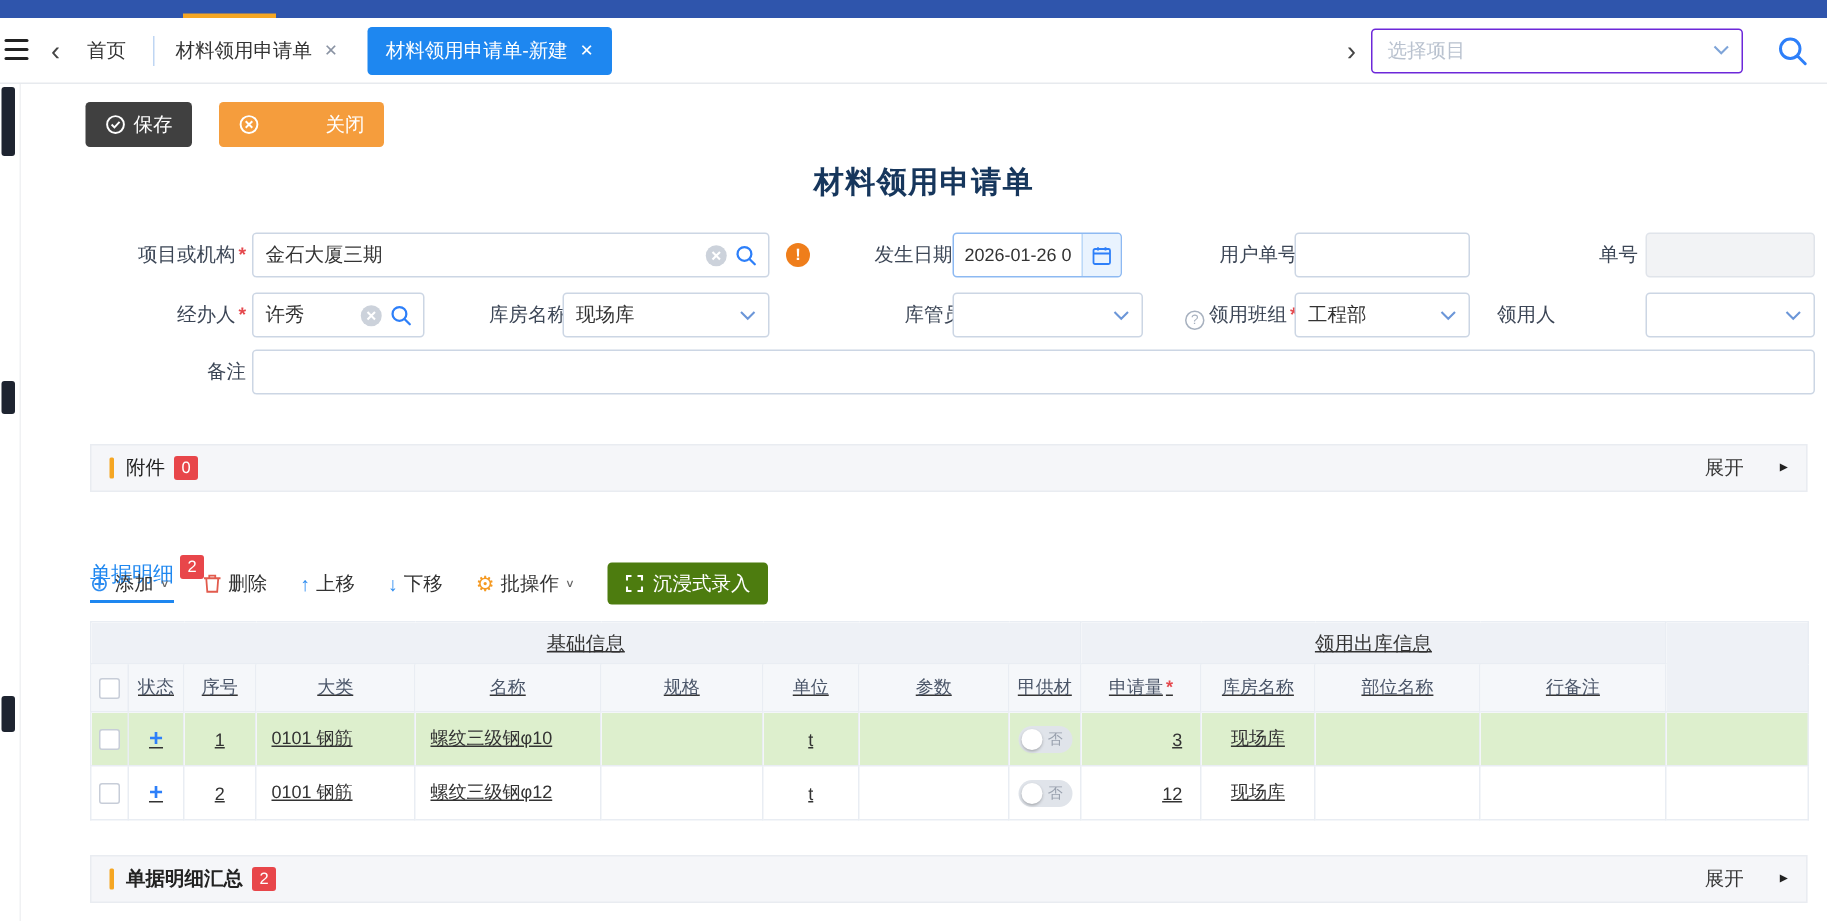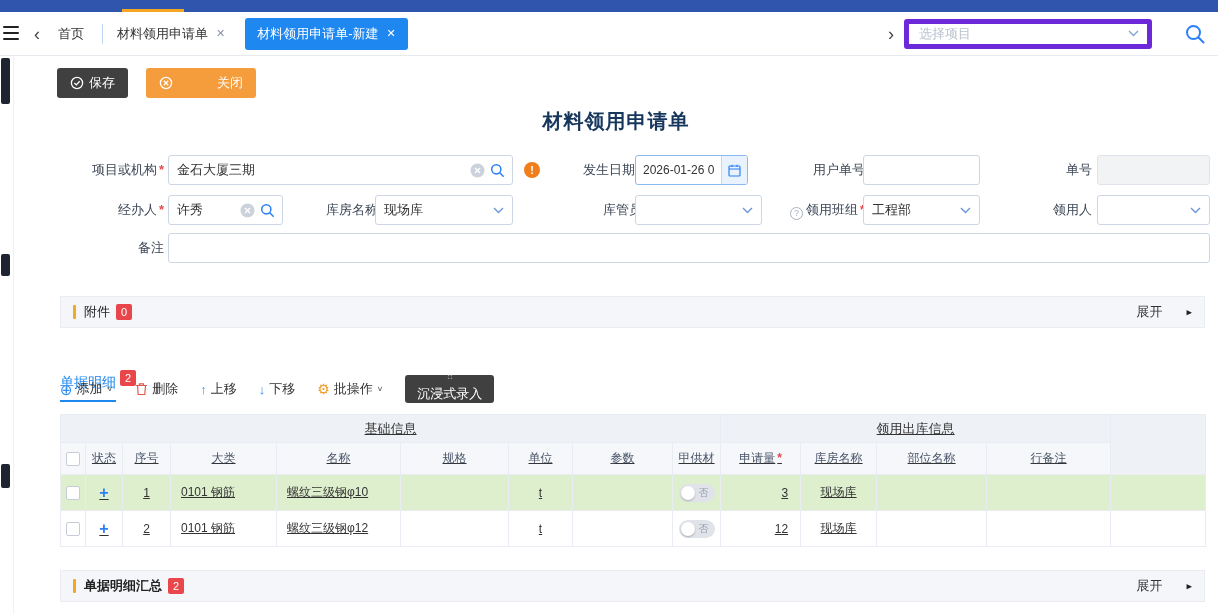--- a/index.html
+++ b/index.html
@@ -15,21 +15,21 @@
   .hamburger { position:absolute; left:3px; top:14px; width:16px; height:14px; display:flex; flex-direction:column; justify-content:space-between; cursor:pointer; }
   .hamburger i { display:block; height:2px; background:#222; border-radius:1px; }
   .chev { font-size:18px; color:#444; padding:0 10px; cursor:pointer; line-height:1; }
   .home-tab { padding:0 18px 0 8px; color:#333; cursor:pointer; }
   .tabdiv { width:1px; height:20px; background:#bfd6f3; margin-right:2px; }
   .tab { display:flex; align-items:center; gap:8px; padding:7px 12px; border-radius:3px; cursor:pointer; margin-right:8px; white-space:nowrap; }
   .tab .tab-close { font-size:11px; color:#8a93a3; }
   .tab.active { background:#1e87f0; color:#fff; }
   .tab.active .tab-close { color:#fff; }
   .flex-sp { flex:1; }
-  .proj-select { position:relative; width:248px; height:30px; border:5px solid #6d28d9; border-radius:3px; display:flex; align-items:center; padding:0 26px 0 10px; margin-right:32px; background:#fff; }
+  .proj-select { position:relative; width:248px; height:30px; border:1px solid #6d28d9; border-radius:3px; display:flex; align-items:center; padding:0 26px 0 10px; margin-right:22px; background:#fff; }
   .proj-select input { border:none; outline:none; width:100%; font-size:13px; color:#333; font-family:inherit; background:transparent; }
   .proj-select input::placeholder { color:#b9c2cf; }
   .proj-select svg { position:absolute; right:8px; }
   .topsearch { cursor:pointer; margin-right:2px; }
 
   
   .leftrail { position:absolute; top:56px; left:0; width:14px; height:558px; background:#fff; border-right:1px solid #f0f1f3; }
   .leftrail .seg { position:absolute; left:1px; width:9px; background:#1e2430; border-radius:2px; }
   .seg.s1 { top:2px; height:46px; }
   .seg.s2 { top:198px; height:22px; }
@@ -71,21 +71,21 @@
   .dtab { position:absolute; top:276px; left:46px; height:32px; display:flex; align-items:flex-start;margin-top:42px; }
   .dtab .dtab-lbl { color:#1e87f0; padding-bottom:8px; border-bottom:2px solid #1e87f0; font-size:14px; cursor:pointer; }
   .dtab .badge { margin-left:4px; margin-top:-4px; }
 
   .ttoolbar { position:absolute; top:318px; left:46px; height:30px; display:flex; align-items:center; gap:8px; }
   .titem { display:flex; align-items:center; gap:4px; cursor:pointer; color:#333; margin-right:14px; white-space:nowrap; }
   .titem .ico-add { color:#2d8cf0; font-size:15px; line-height:1; }
   .titem .ico-arr { color:#2d8cf0; font-size:13px; font-weight:bold; }
   .titem .ico-gear { color:#f59a23; font-size:14px; line-height:1; }
   .titem .caret { font-size:9px; color:#666; transform:scaleY(.8); }
-  .btn-immersive { height:28px; background:#404040; color:#fff; border:none; border-radius:3px; font-size:13px; padding:0 12px; display:flex; align-items:center; gap:6px; cursor:pointer; font-family:inherit;flex-direction:column; }
+  .btn-immersive { height:28px; background:#4d7c0f; color:#fff; border:none; border-radius:3px; font-size:13px; padding:0 12px; display:flex; align-items:center; gap:6px; cursor:pointer; font-family:inherit; }
 
   table.grid { position:absolute; top:358px; left:46px; width:1145px; border-collapse:collapse; table-layout:fixed; font-size:12px;text-decoration:underline; }
   .grid th, .grid td { border:1px solid #e9edf3; padding:0 4px; text-align:center; overflow:hidden; white-space:nowrap; }
   .grid .grp th { background:#eef1f6; height:28px; font-weight:normal; color:#333; font-size:13px; }
   .grid .hdr th { background:#f5f7fa; height:32px; font-weight:normal; color:#4a5568; }
   .grid tbody td { height:36px; background:#fff; color:#333; }
   .grid tbody tr.sel td { background:#ddefcd; }
   .cell-left { text-align:left !important; padding-left:10px !important; }
   .cell-right { text-align:right !important; padding-right:12px !important; }
   .cb { display:inline-block; width:14px; height:14px; border:1px solid #c7cdd8; border-radius:2px; background:#fff; vertical-align:middle; cursor:pointer; }
@@ -231,21 +231,21 @@
             <path d="M1 1 L5.5 5.5 L10 1" fill="none" stroke="#6b96d8" stroke-width="1.4"></path>
           </svg>
       </div>
       <span class="flabel" style="left:722px;width:129px;"><span class="circle-ico q-ico">?</span><span>领用班组</span><i class="req">*</i></span>
       <div class="selbox" style="left:849px;width:117px;">
         <span class="val">工程部</span>
         <svg width="11" height="7" viewBox="0 0 11 7">
             <path d="M1 1 L5.5 5.5 L10 1" fill="none" stroke="#6b96d8" stroke-width="1.4"></path>
           </svg>
       </div>
-      <span class="flabel" style="left:1000px;width:78px;">领用人</span>
+      <span class="flabel" style="left:945px;width:78px;">领用人</span>
       <div class="selbox" style="left:1083px;width:113px;">
         <span class="val"></span>
         <svg width="11" height="7" viewBox="0 0 11 7">
             <path d="M1 1 L5.5 5.5 L10 1" fill="none" stroke="#6b96d8" stroke-width="1.4"></path>
           </svg>
       </div>
     </div>
 
     <div class="frow" style="top:177px;">
       <span class="flabel" style="left:60px;width:90px;">备注</span>

